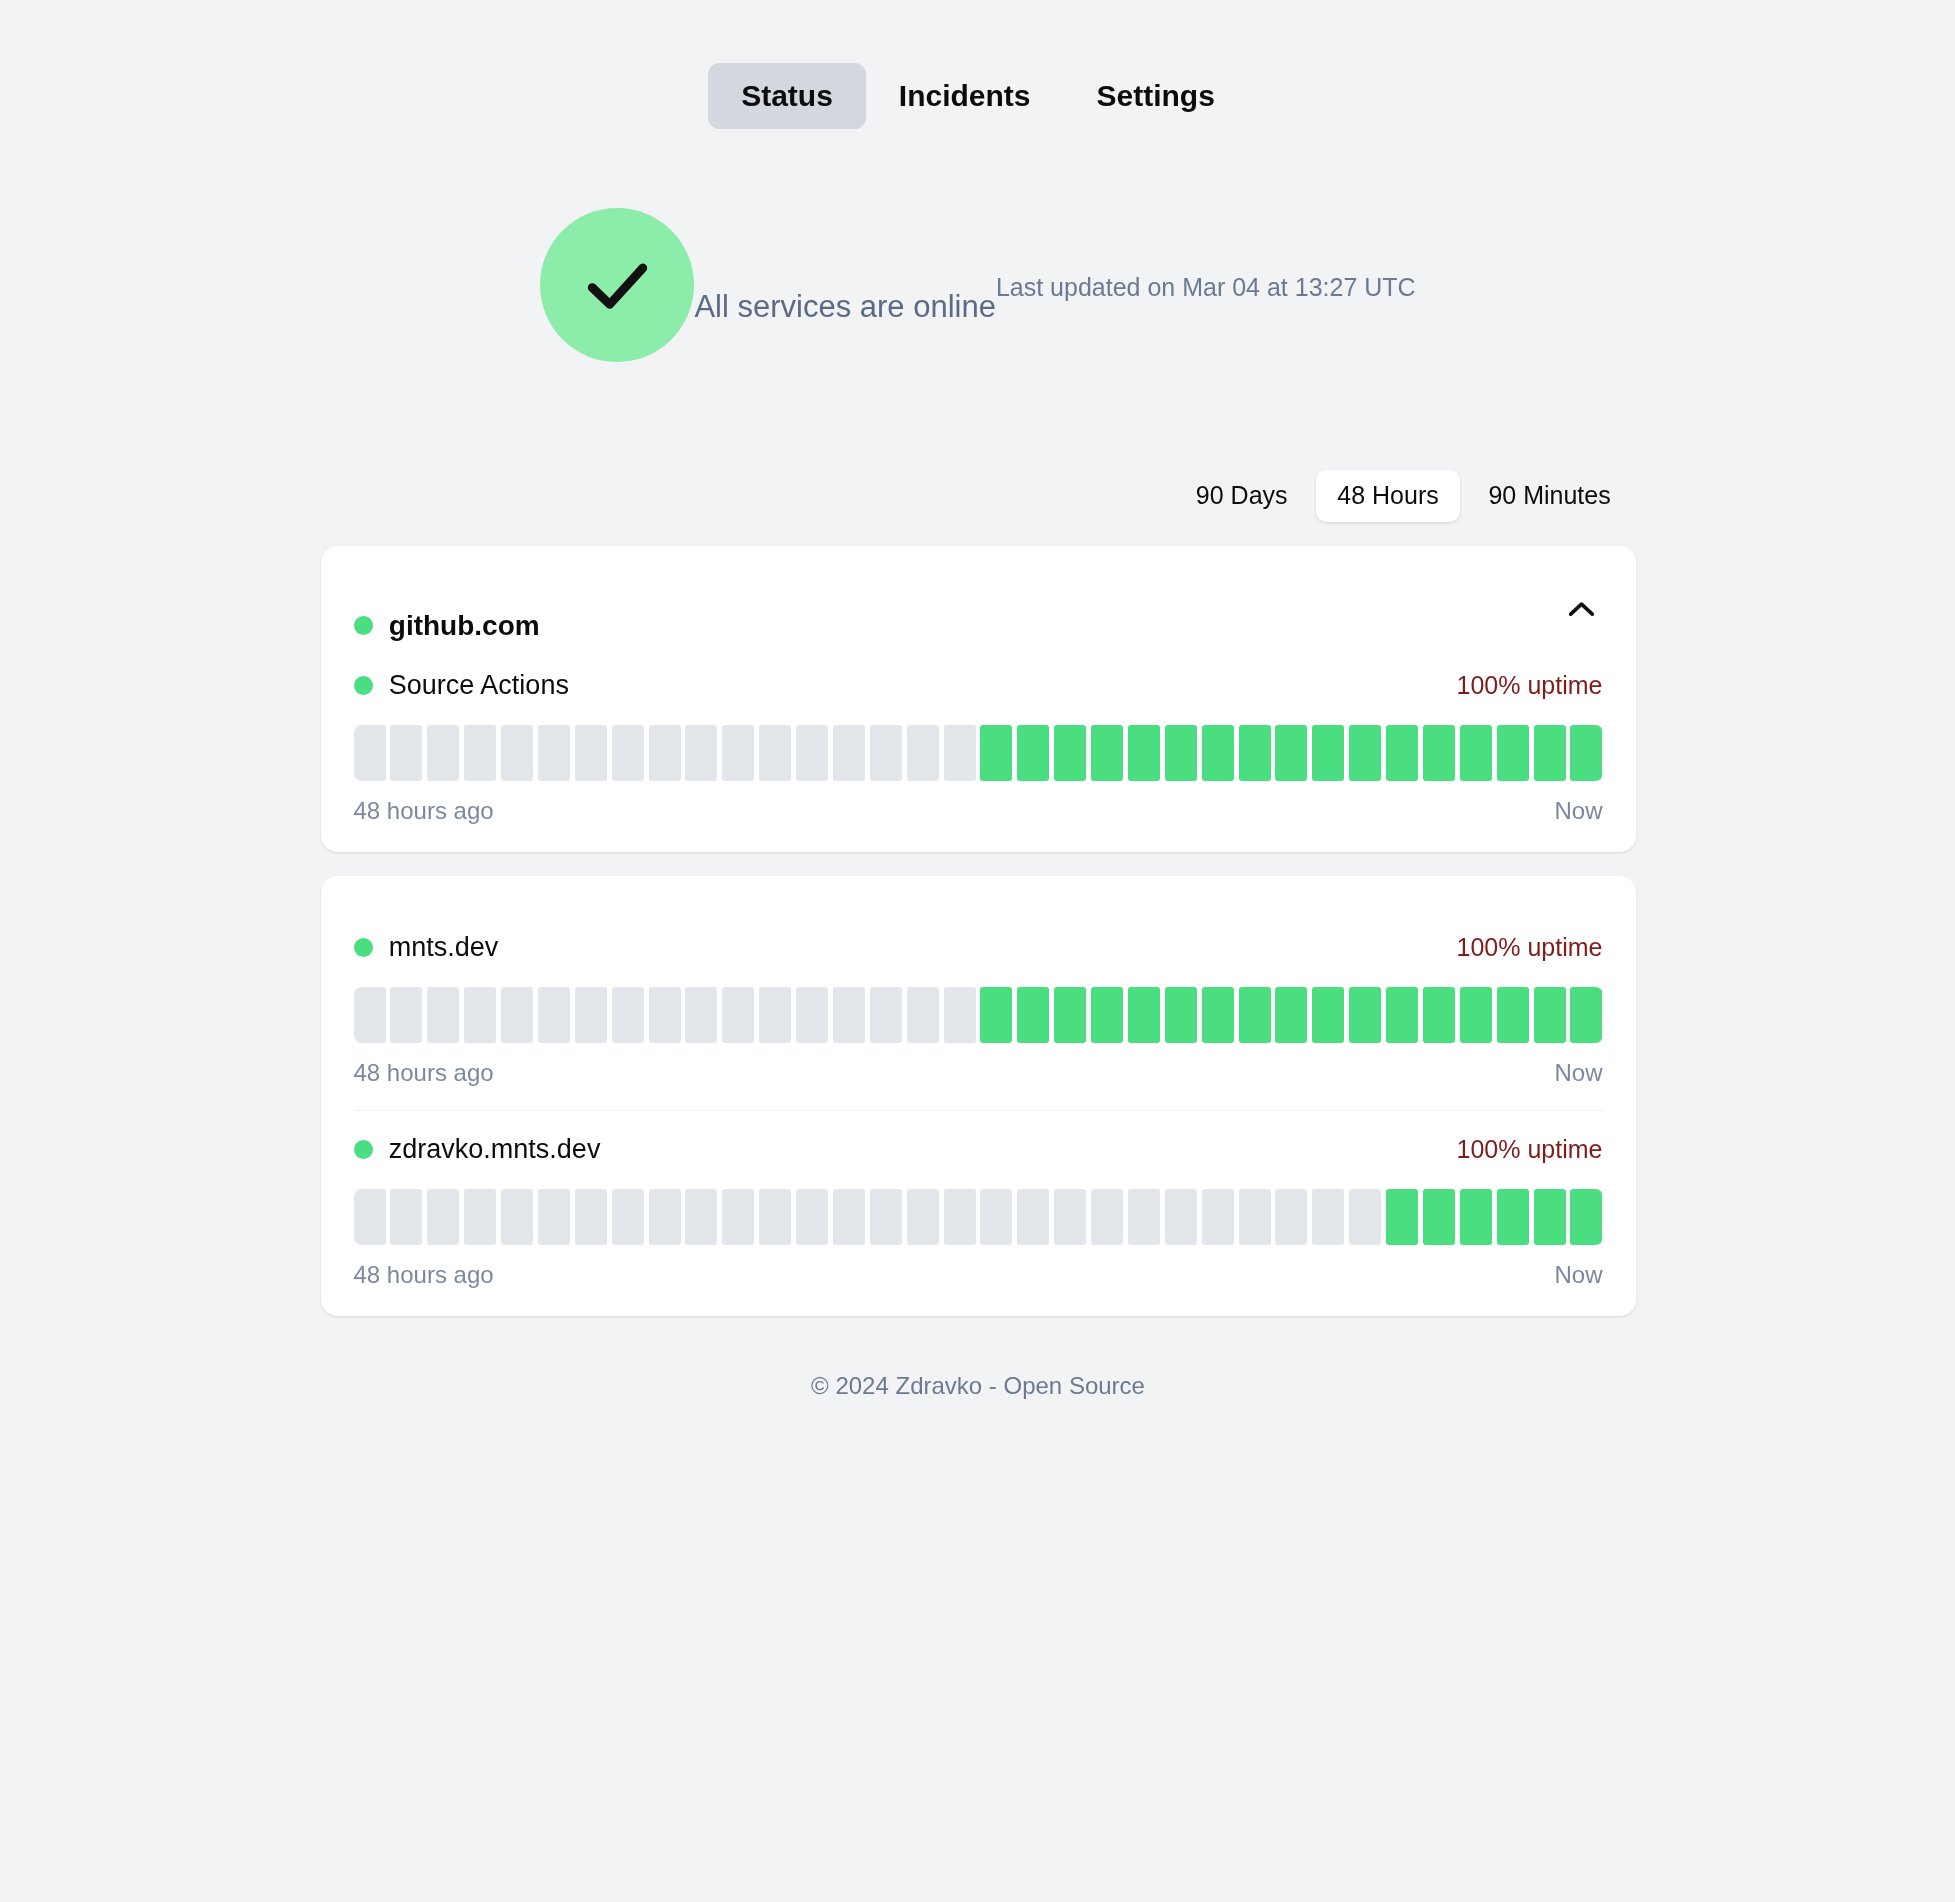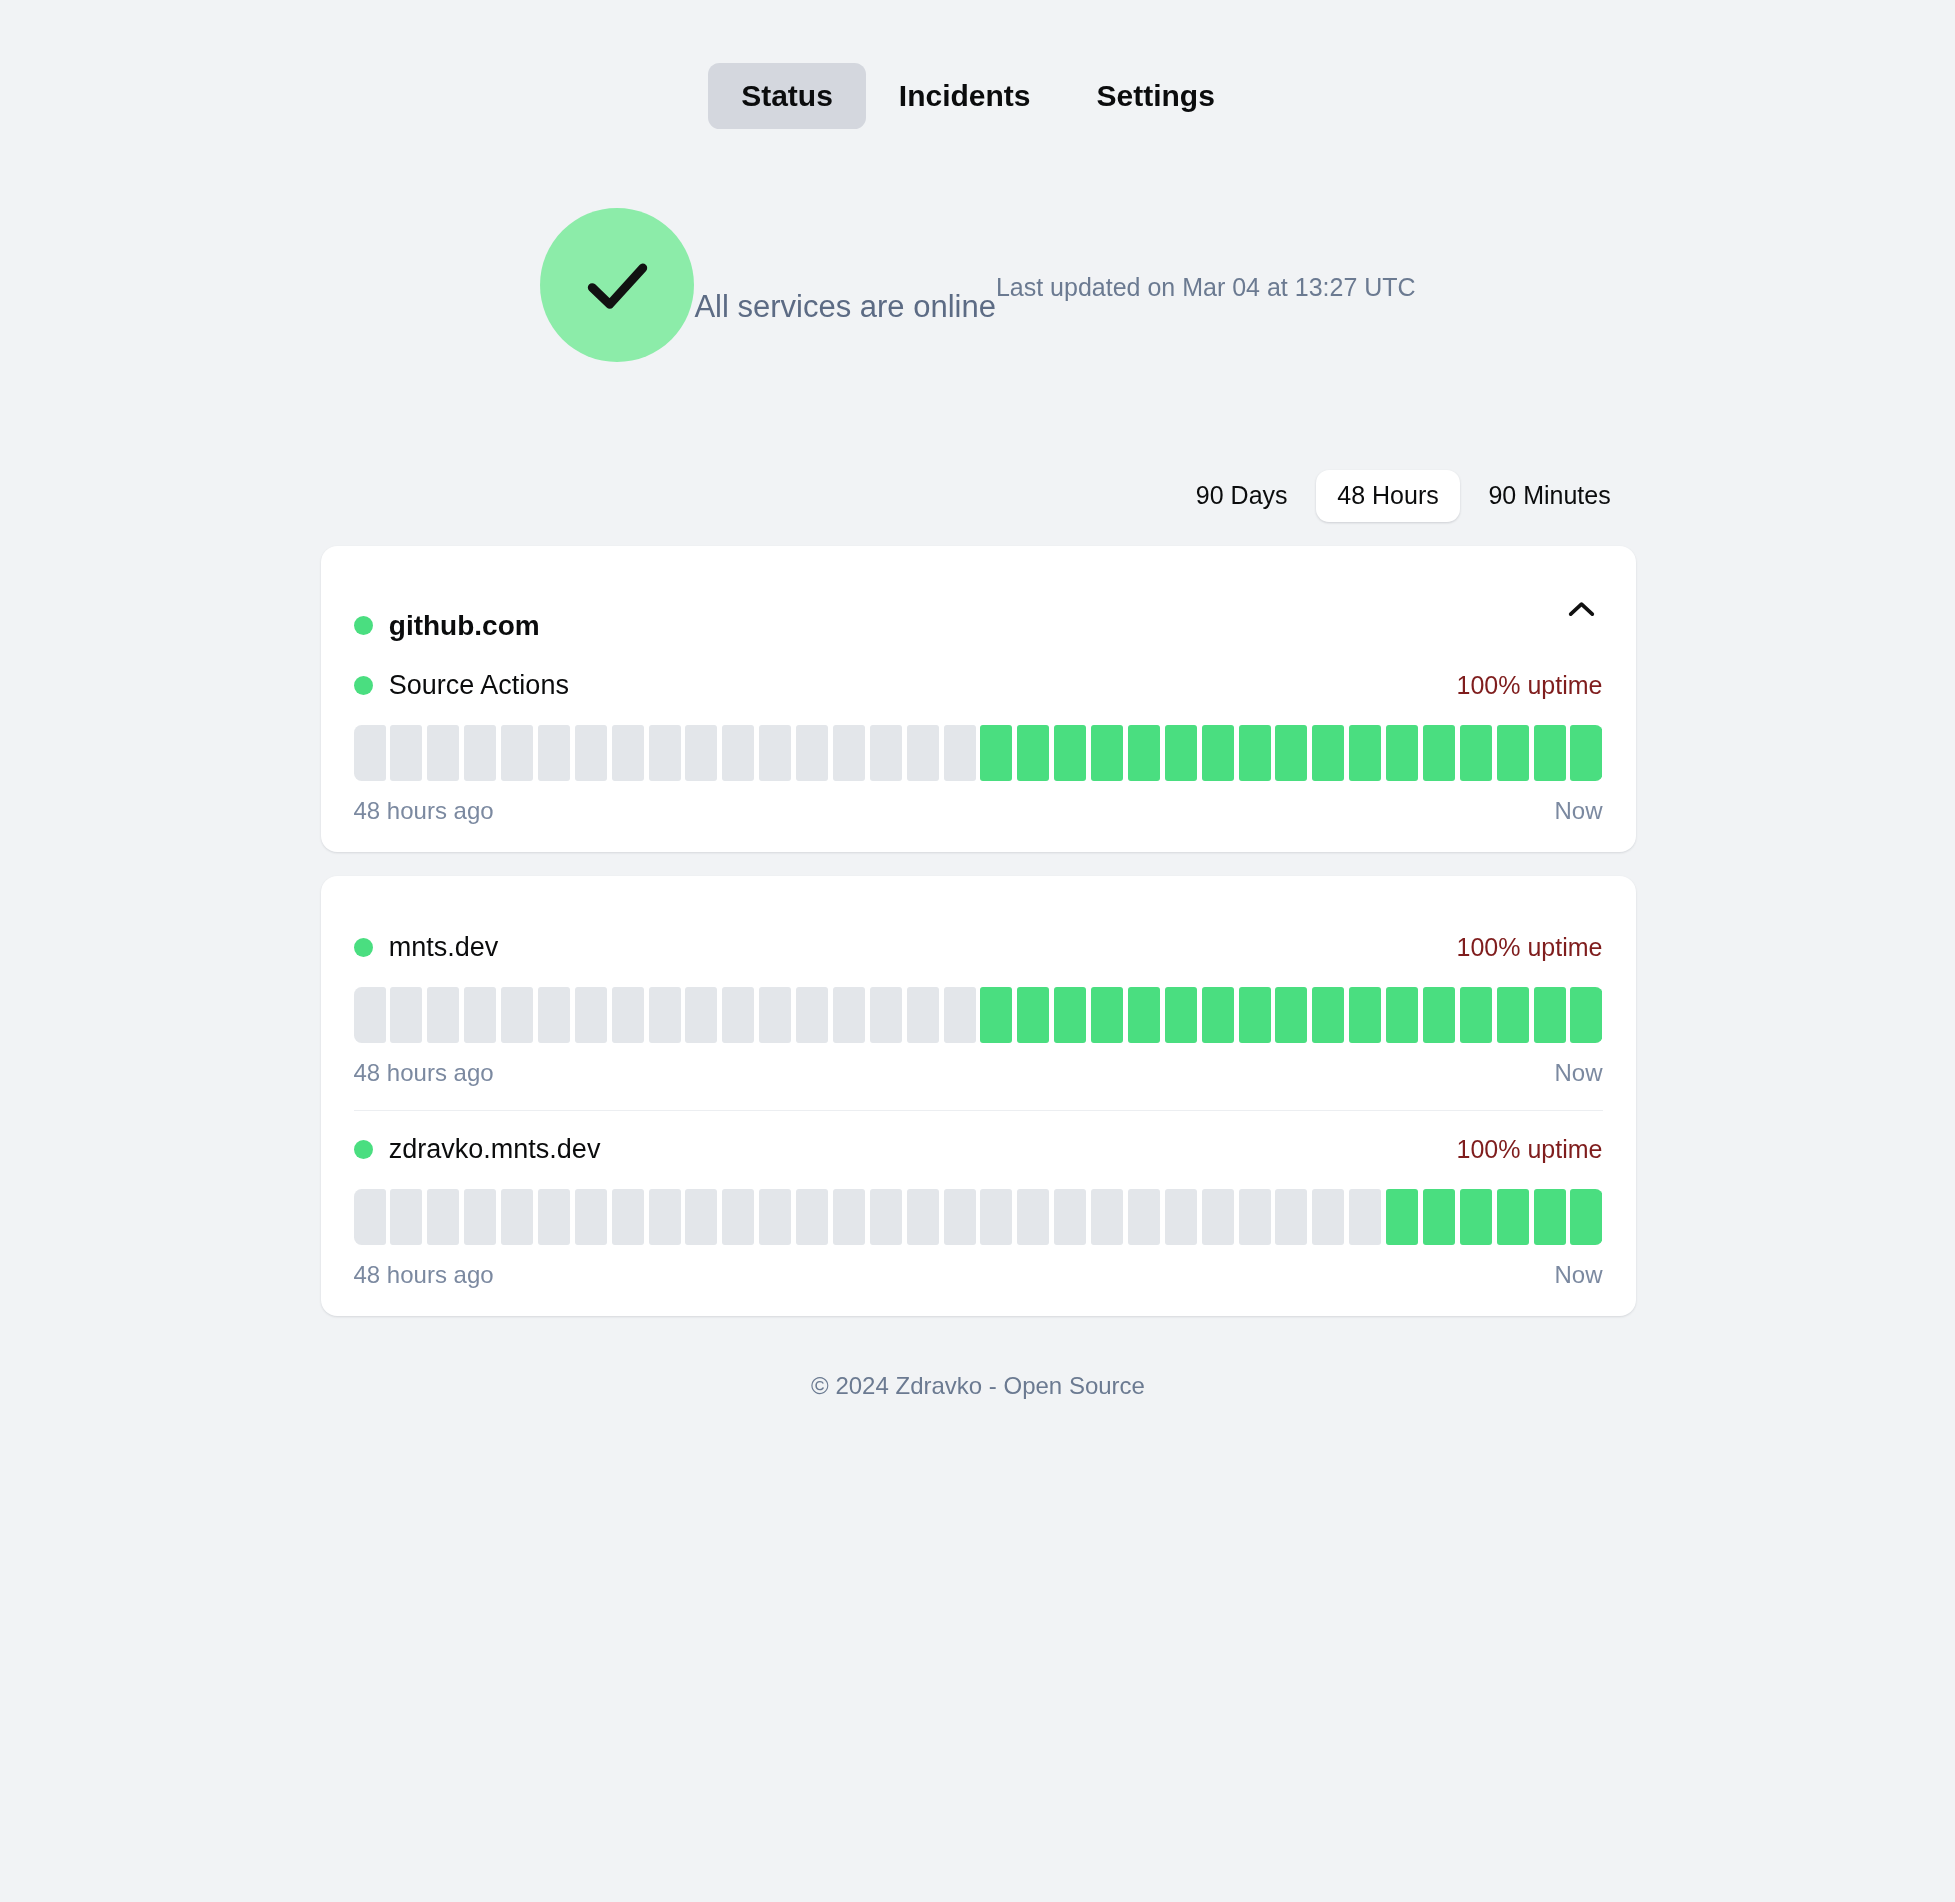--- a/index.html
+++ b/index.html
@@ -93,21 +93,20 @@
     border-radius: 10.6px;
     background: transparent;
     border: none;
     cursor: pointer;
     line-height: 1;
     font-family: "Liberation Sans", sans-serif;
   }
   .range-btn.active {
     background: #ffffff;
     box-shadow: 0 1px 2.9px rgba(16,24,40,.10), 0 1px 1.9px rgba(16,24,40,.06);
-    border-radius: 13px;
   }
 
   
   .card {
     background: #ffffff;
     border-radius: 16.3px;
     margin-top: 24px;
     padding: 33px 33px 29px 33px;
     box-shadow: 0 1px 2.9px rgba(16,24,40,.07), 0 1px 1.9px rgba(16,24,40,.05);
   }

